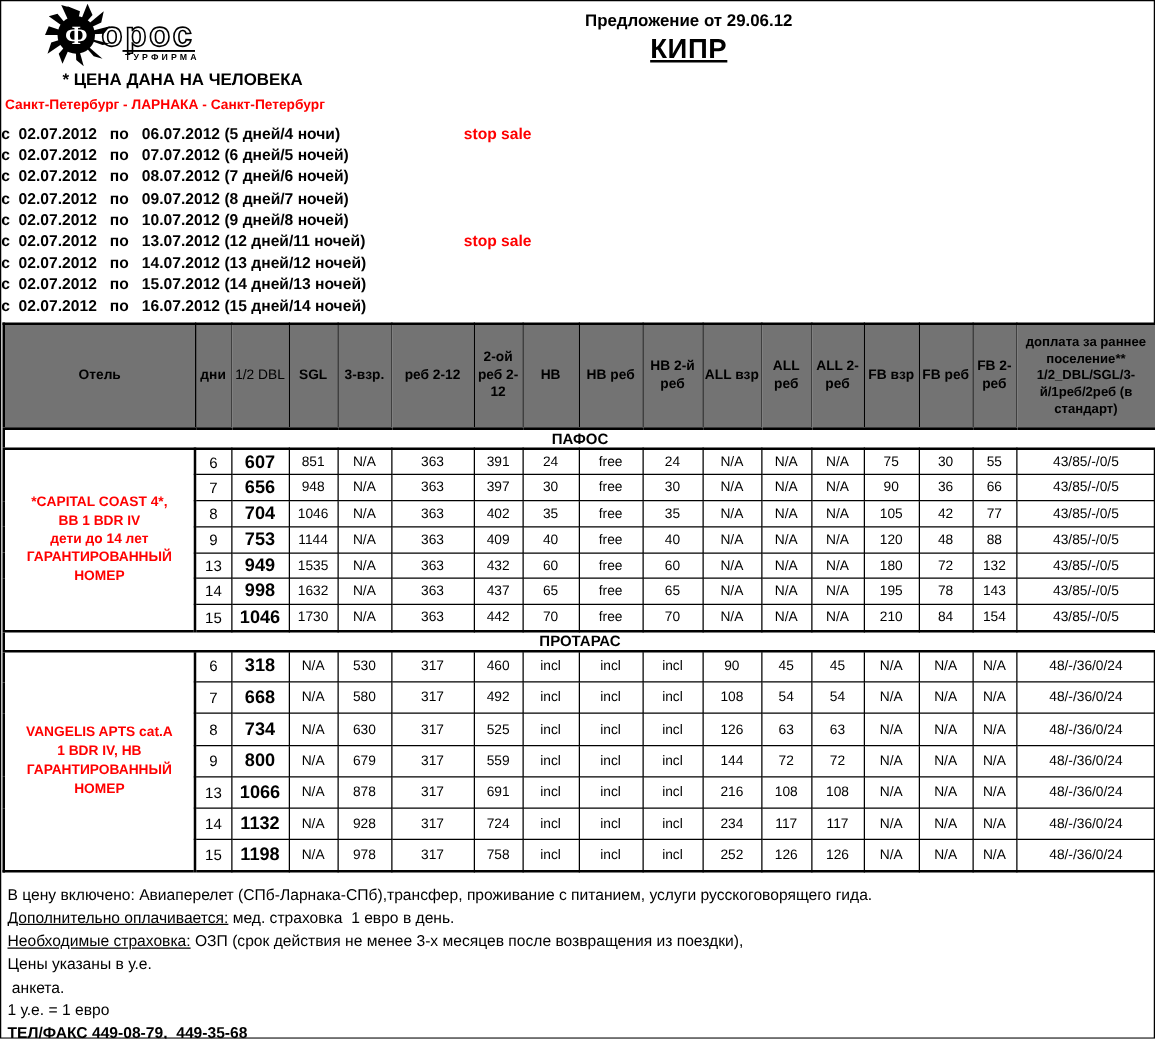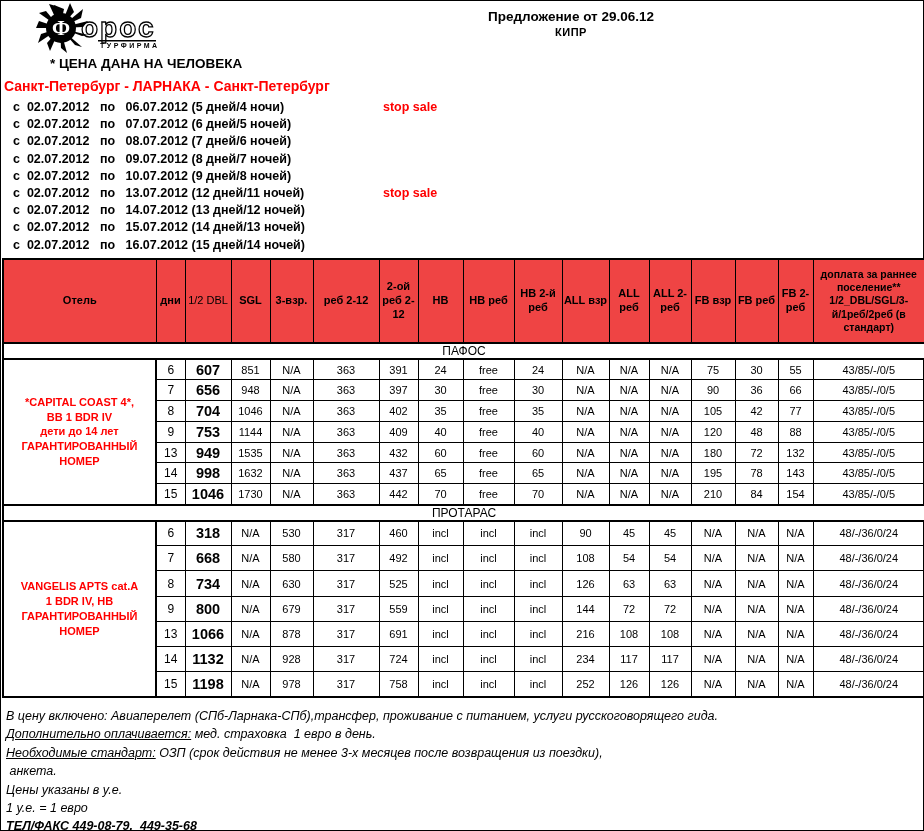--- a/index.html
+++ b/index.html
@@ -6,65 +6,65 @@
   html,body { background:#fff; }
   body {
     width:924px; height:831px; position:relative;
     font-family:"Liberation Sans", sans-serif;
     color:#000; overflow:hidden;
   }
   .page { position:absolute; inset:0; border:1px solid #000; }
 
   
   .logo { position:absolute; left:35px; top:2px; width:140px; height:50px; }
-  .offer-block { position:absolute; left:420px; top:8px; width:300px; text-align:center; }
+  .offer-block { position:absolute; left:400px; top:8px; width:300px; text-align:center; }
   .offer-line { font-size:13.5px; font-weight:bold; white-space:pre; }
-  .country { font-size:11px; font-weight:bold; margin-top:2px; letter-spacing:0.5px; }
+  .country { font-size:22px; font-weight:bold; margin-top:2px; letter-spacing:0.5px;text-decoration:underline; }
   .price-note { position:absolute; left:17px; top:55px; font-size:13.5px; font-weight:bold; white-space:pre;margin-left:32px; }
-  .route { position:absolute; left:3px; top:77px; font-size:14px; font-weight:bold; color:#ff0000; white-space:pre; }
-
-  .dates { position:absolute; left:12px; top:99px; width:910px; }
+  .route { position:absolute; left:3px; top:77px; font-size:11px; font-weight:bold; color:#ff0000; white-space:pre; }
+
+  .dates { position:absolute; left:0; top:99px; width:910px; }
   .date-row { position:relative; height:17.2px; font-size:12.5px; font-weight:bold; white-space:pre; }
   .stop-sale { position:absolute; left:370px; top:0; color:#ff0000; font-weight:bold; font-size:12.5px; }
 
   
   .price-table {
     position:absolute; left:1px; top:257px; width:922px;
     border-collapse:collapse; table-layout:fixed;
     border:2px solid #000;
   }
   .price-table th, .price-table td {
     border:1px solid #000; text-align:center; vertical-align:middle;
     overflow:hidden; padding:0 1px;
   }
   .price-table thead tr { height:84px; }
   .price-table th {
-    background:#ef4444; font-size:11px; font-weight:bold; line-height:1.25;
+    background:#737373; font-size:11px; font-weight:bold; line-height:1.25;
     border-bottom:2px solid #000;
   }
   .price-table th.light { font-weight:normal; font-size:11px; }
   .price-table th.surcharge-hdr { font-size:10.5px; }
   tr.region-row td {
     border-top:2px solid #000; border-bottom:2px solid #000;
-    font-weight:normal; font-size:12px; height:15px; line-height:14px; background:#fff;
+    font-weight:bold; font-size:12px; height:15px; line-height:14px; background:#fff;
   }
   td.hotel-cell {
     color:#ff0000; font-weight:bold; font-size:13px; line-height:1.35;
     border-right:2px solid #000; background:#fff;text-align:center;
   }
   .price-table td { font-size:11px; }
   .price-table td.c-days { font-size:12px; }
   .price-table td.c-dbl { font-size:14.5px; font-weight:bold; }
   .price-table td.c-surch { font-size:11px; }
   tbody.sec-0 tr.data-row { height:20.8px; }
   tbody.sec-1 tr.data-row { height:25.2px; }
 
   
   .footer { position:absolute; left:5px; top:706px; width:914px; }
-  .footer-line { font-size:12.5px; height:18.4px; line-height:18.4px; white-space:pre;font-style:italic; }
+  .footer-line { font-size:12.5px; height:18.4px; line-height:18.4px; white-space:pre; }
   .footer-line .ul { text-decoration:underline; }
   .footer-line.bold { font-weight:bold; }
 </style>
 </head>
 <body>
 
 <div class="page">
 
   <div class="logo">
     <svg width="140" height="50" viewBox="0 0 140 50">
@@ -426,20 +426,20 @@
           <td>N/A</td>
           <td>N/A</td>
           <td class="c-surch">48/-/36/0/24</td>
         </tr>
       </tbody>
     </table>
 
   <div class="footer">
       <div class="footer-line"><span>В цену включено: Авиаперелет (СПб-Ларнака-СПб),трансфер, проживание с питанием, услуги русскоговорящего гида.</span></div>
       <div class="footer-line"><span class="ul">Дополнительно оплачивается:</span><span> мед. страховка  1 евро в день.</span></div>
-      <div class="footer-line"><span class="ul">Необходимые стандарт:</span><span> ОЗП (срок действия не менее 3-х месяцев после возвращения из поездки),</span></div>
+      <div class="footer-line"><span class="ul">Необходимые страховка:</span><span> ОЗП (срок действия не менее 3-х месяцев после возвращения из поездки),</span></div>
+      <div class="footer-line"><span>Цены указаны в у.е.</span></div>
       <div class="footer-line"><span> анкета.</span></div>
-      <div class="footer-line"><span>Цены указаны в у.е.</span></div>
       <div class="footer-line"><span>1 у.е. = 1 евро</span></div>
       <div class="footer-line bold"><span>ТЕЛ/ФАКС 449-08-79,  449-35-68</span></div>
     </div>
 
 </div>
 
 </body></html>

